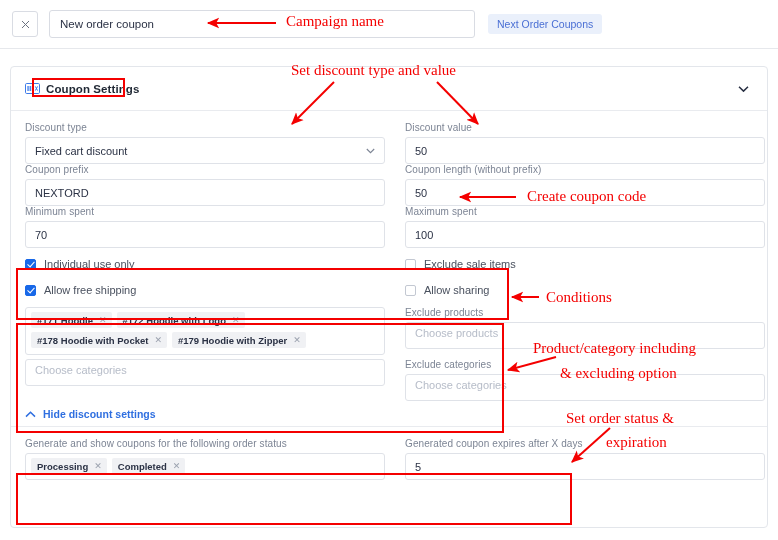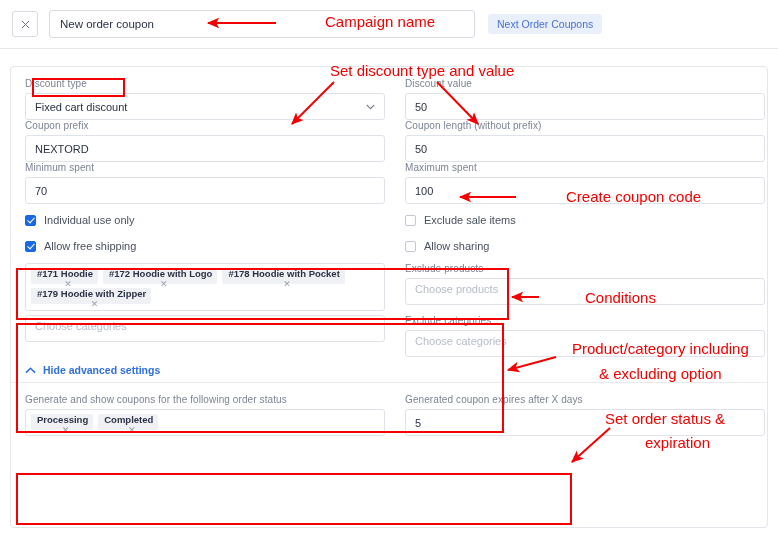--- a/index.html
+++ b/index.html
@@ -93,39 +93,38 @@
     min-height: 27px; border: 1px solid #dfe2e8; border-radius: 3px; background: #fff;
     padding: 4px 5px 3px 5px; display: flex; flex-wrap: wrap; gap: 4px 5px;
     align-content: flex-start; cursor: text;
   }
   .tagbox.h2 { height: 48px; }
   .tagbox.empty { height: 27px; align-items: center; padding-left: 9px; }
   .tagbox .ph { color: #b6bcc8; font-size: 11px; }
   .tag {
     background: #f0f1f4; border-radius: 2px; height: 16px; padding: 0 5px 0 6px;
     display: flex; align-items: center; font-size: 9.5px; color: #2b3245;
-    font-weight: bold; white-space: nowrap; flex-direction: column;
+    font-weight: bold; white-space: nowrap;
   }
   .tag .x { margin-left: 6px; color: #9aa1ae; font-size: 9px; cursor: pointer; font-weight: normal; }
 
   
   .adv {
     display: flex; align-items: center; margin-top: 7px; margin-bottom: 6px;
     color: #2f6fe0; font-size: 10.5px; font-weight: bold; cursor: pointer;
   }
   .adv .up { width: 11px; height: 7px; margin-right: 7px; }
 
   .divider { height: 1px; background: #e9ebef; margin: 0 -14px; }
 
   
   .anno {
     position: absolute; color: #f40000; font-size: 15px;
-    font-family: Liberation Sans, sans-serif; white-space: nowrap;
+    font-family: Liberation Serif, serif; white-space: nowrap;
     pointer-events: none;
-    margin-left: 39px;
   }
   .redbox {
     position: absolute; border: 2px solid #f40000; pointer-events: none;
   }
   svg.arrow { position: absolute; pointer-events: none; overflow: visible; }
 </style>
 </head>
 <body>
 
 <div id="root">
@@ -137,20 +136,33 @@
       </svg>
     </div>
     <div class="title-input">
       <span>New order coupon</span>
     </div>
     <div class="pill">Next Order Coupons</div>
   </div>
 
   <div class="card">
 
+    <div class="card-head">
+      <svg class="coupon-icon" viewBox="0 0 15 11">
+        <rect x="0.5" y="0.5" width="14" height="10" rx="1.2" fill="#fff" stroke="#3d7bea" stroke-width="1"></rect>
+        <rect x="2.4" y="3" width="1.3" height="5" fill="#3d7bea"></rect>
+        <rect x="4.6" y="3" width="1.3" height="5" fill="#3d7bea"></rect>
+        <rect x="6.8" y="3" width="1.3" height="5" fill="#3d7bea"></rect>
+        <path d="M10.3 3.4 L12.6 7.6 M12.6 3.4 L10.3 7.6" stroke="#3d7bea" stroke-width="1"></path>
+      </svg>
+      <span class="card-title">Coupon Settings</span>
+      <svg class="chevron-down" viewBox="0 0 11 7">
+        <path d="M1 1.3 L5.5 5.6 L10 1.3" stroke="#2b3245" stroke-width="1.5" fill="none"></path>
+      </svg>
+    </div>
 
     <div class="card-body">
 
       <div class="row">
         <div class="col">
           <span class="flabel">Discount type</span>
           <div class="control select">
             <span>Fixed cart discount</span>
             <svg class="sel-chev" viewBox="0 0 9 6">
               <path d="M0.8 1 L4.5 4.7 L8.2 1" stroke="#7c8494" stroke-width="1.1" fill="none"></path>
@@ -258,21 +270,21 @@
           <div class="tagbox empty">
             <span class="ph">Choose categories</span>
           </div>
         </div>
       </div>
 
       <div class="adv">
         <svg class="up" viewBox="0 0 11 7">
           <path d="M1 5.6 L5.5 1.3 L10 5.6" stroke="#2f6fe0" stroke-width="1.5" fill="none"></path>
         </svg>
-        <span>Hide advanced settings</span>
+        <span>Hide discount settings</span>
       </div>
 
       <div class="divider"></div>
 
       <div class="row" style="margin-top:11px;">
         <div class="col">
           <span class="flabel">Generate and show coupons for the following order status</span>
           <div class="tagbox" style="height:27px;">
             <span class="tag">
               <span>Processing</span>

